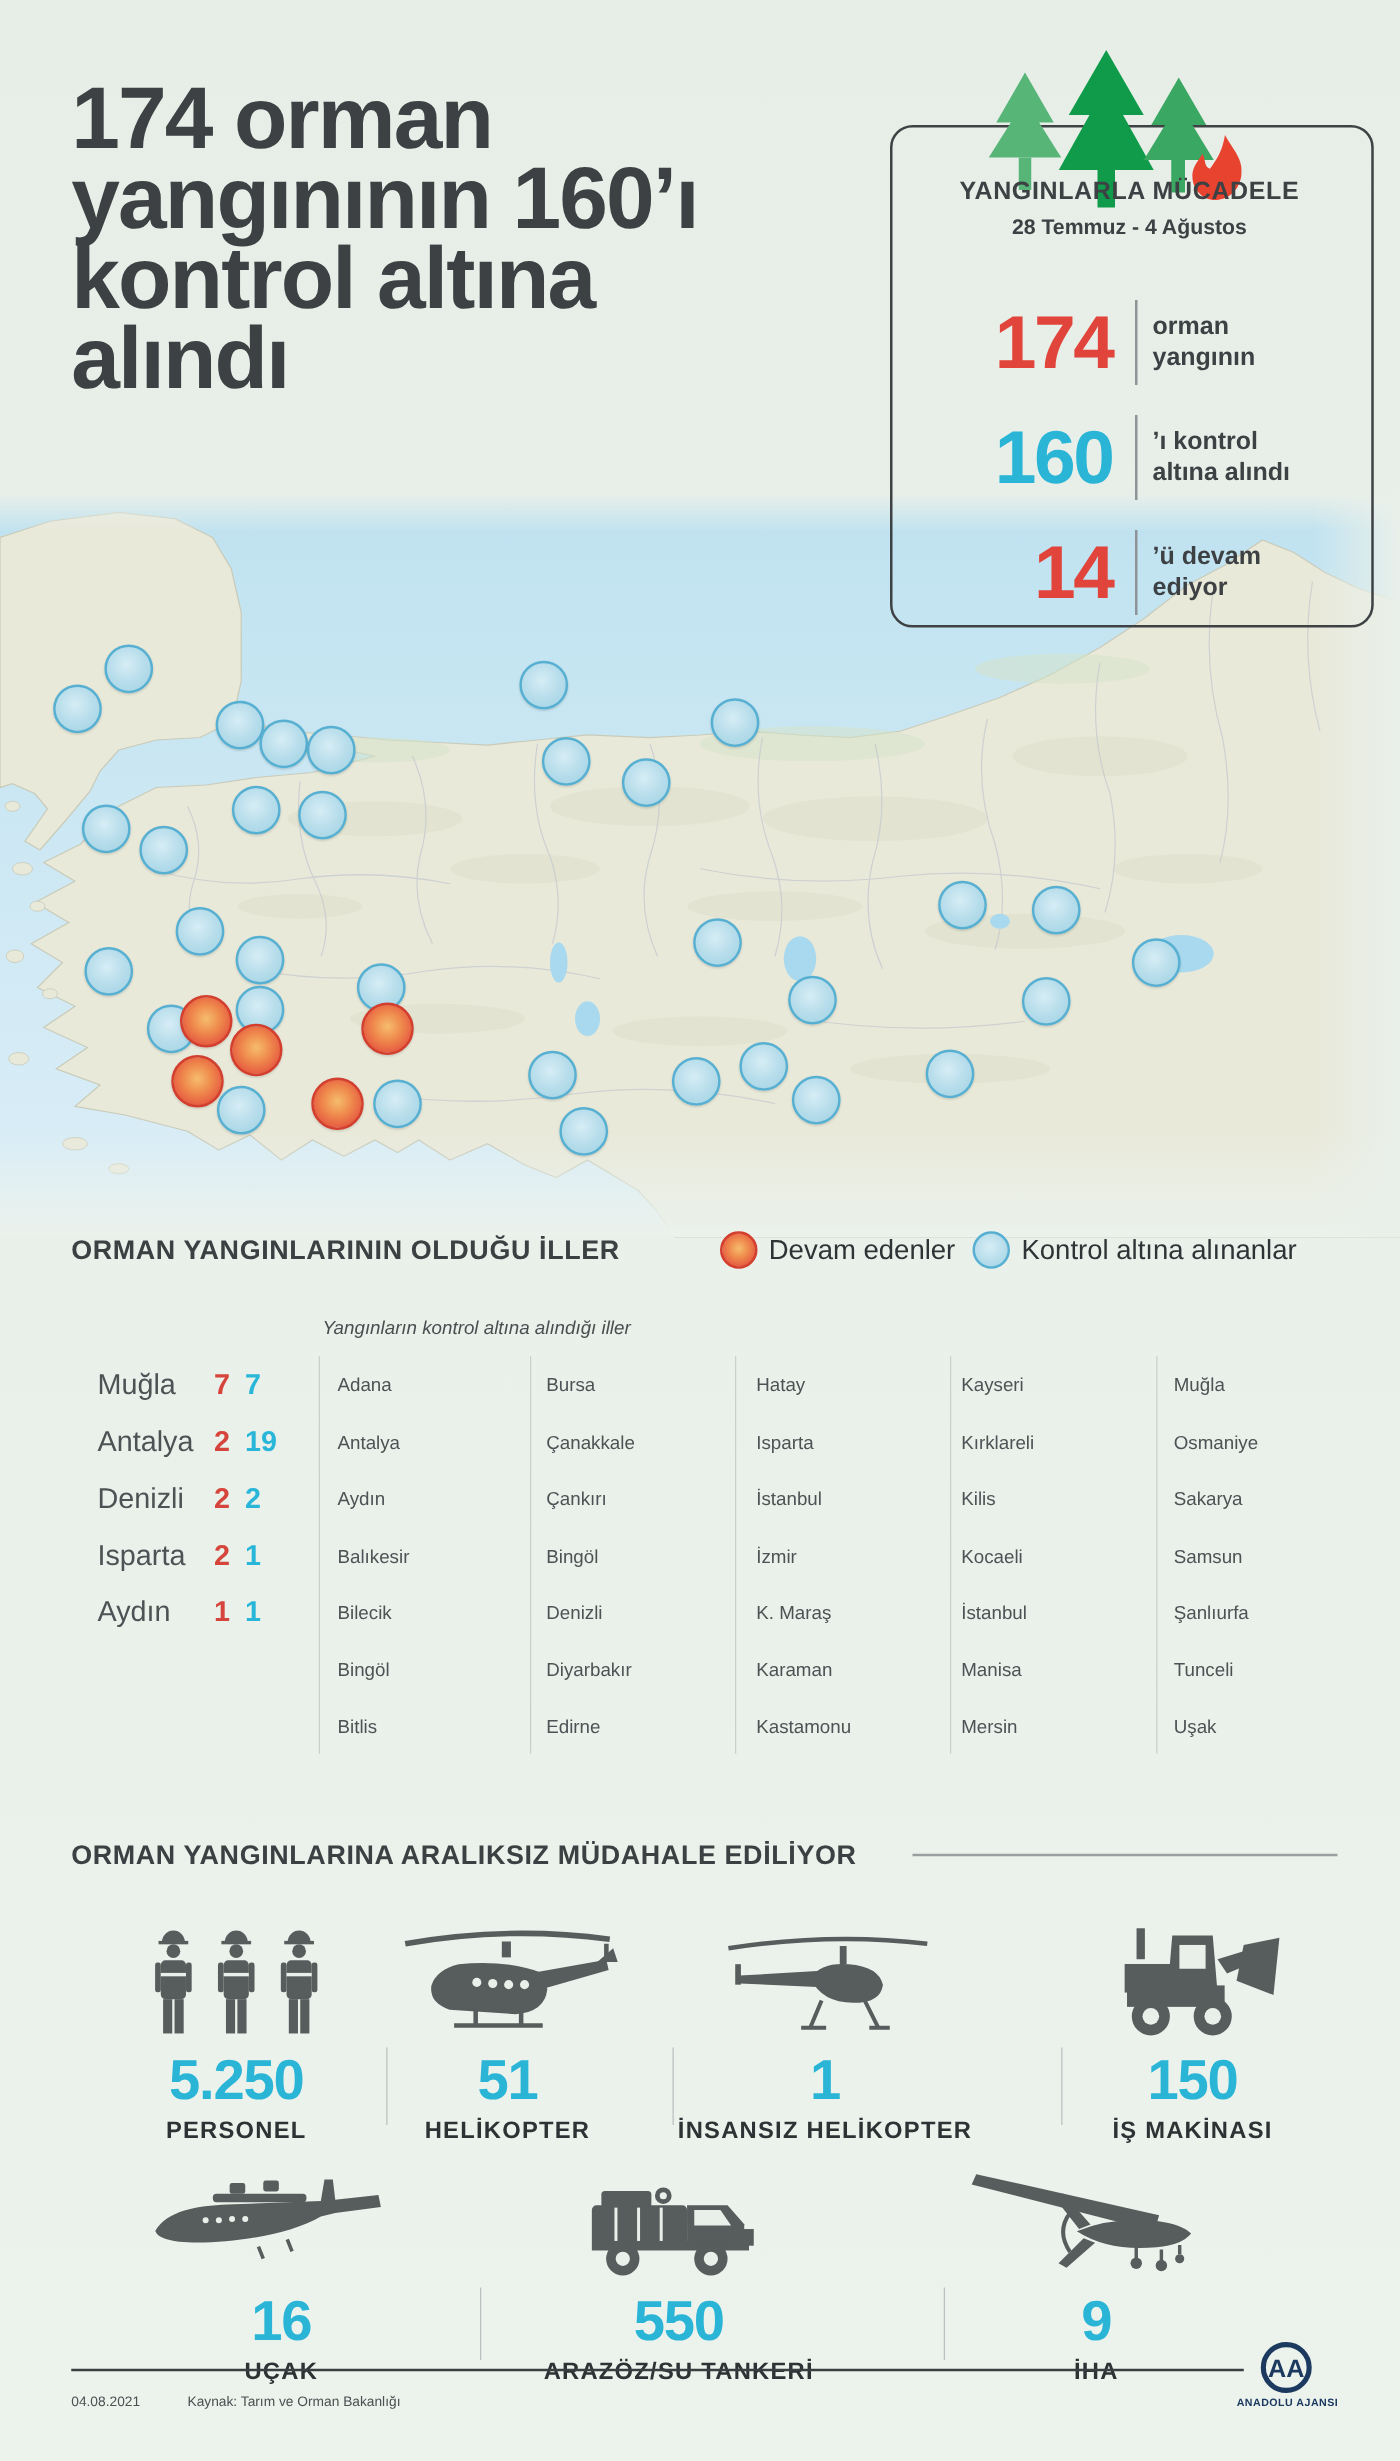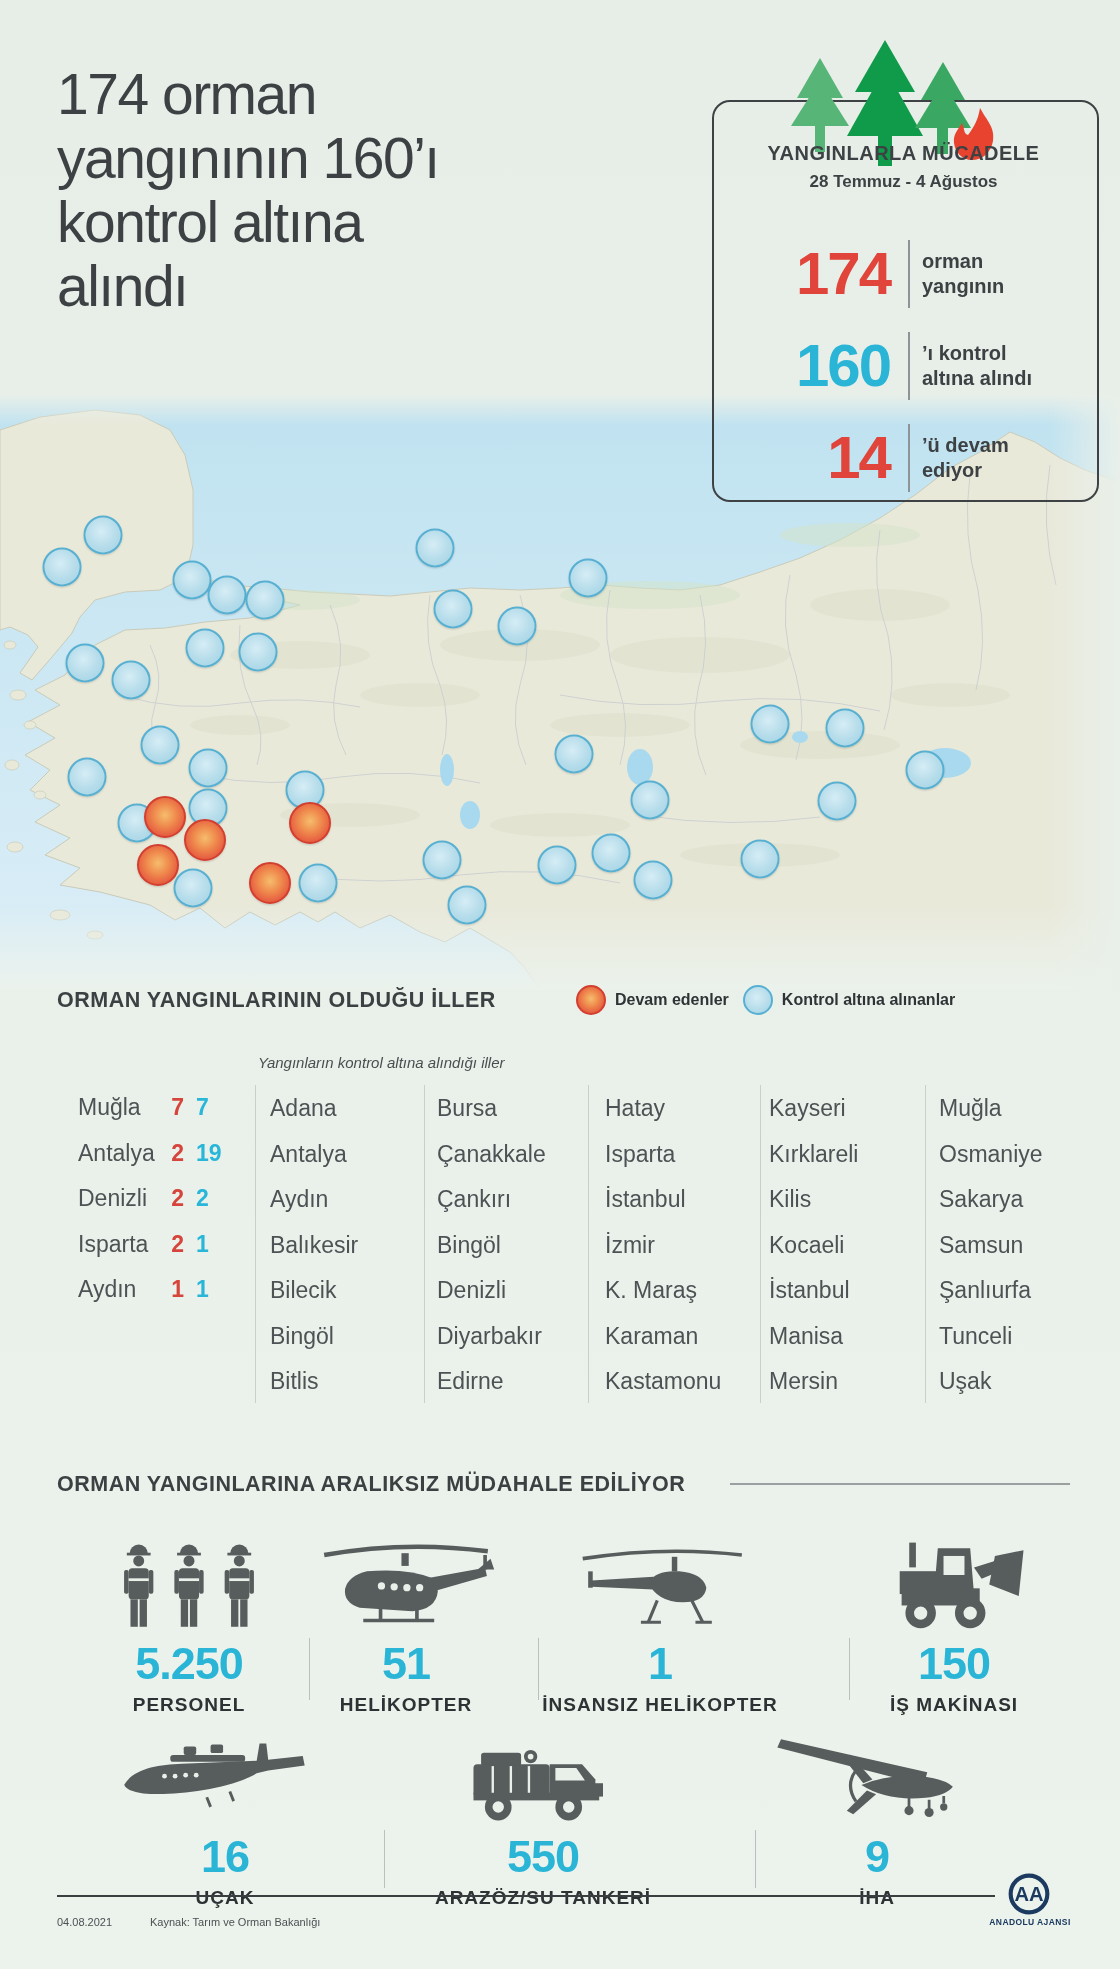--- a/index.html
+++ b/index.html
@@ -1,21 +1,21 @@
 <!DOCTYPE html>
 <html><head>
 <meta charset="utf-8">
 <style>
   html,body{margin:0;padding:0;}
   body{font-family:"Liberation Sans","DejaVu Sans",sans-serif;}
   .canvas{position:relative;width:1120px;height:1969px;overflow:hidden;
     background:linear-gradient(180deg,#e7eee8 0%,#e9f0ea 40%,#ecf3ed 100%);}
   
   .main-title{position:absolute;left:57px;top:62px;width:520px;
-    font-size:57px;font-weight:400;line-height:64px;letter-spacing:-1.5px;
+    font-size:70px;font-weight:700;line-height:64px;letter-spacing:-1.5px;
     color:#3d4144;white-space:pre-line;}
   
   .summary-box{position:absolute;left:712px;top:100px;width:383px;height:398px;
     border:2px solid #3e4244;border-radius:18px;background:transparent;}
   .trees-wrap{position:absolute;left:775px;top:40px;width:220px;height:130px;}
   .sb-heading{position:absolute;left:712px;top:142px;width:383px;text-align:center;
     font-size:20px;font-weight:700;color:#3d4144;letter-spacing:.5px;}
   .sb-date{position:absolute;left:712px;top:172px;width:383px;text-align:center;
     font-size:17px;font-weight:700;color:#3d4144;}
   .sb-stats{position:absolute;left:712px;top:228px;width:383px;}
@@ -34,32 +34,32 @@
   .dot.red{width:38px;height:38px;border:2px solid #d23f2f;
     background:radial-gradient(circle at 50% 45%,#f6bd6d 0%,#ef8a4d 40%,#e4543f 80%);}
   
   .legend-heading{position:absolute;left:57px;top:988px;font-size:21.5px;font-weight:700;
     letter-spacing:.5px;color:#3c4042;}
   .legend-items{position:absolute;left:576px;top:985px;display:flex;align-items:center;gap:14px;}
   .legend-item{display:flex;align-items:center;gap:9px;}
   .legend-dot{width:26px;height:26px;border-radius:50%;display:inline-block;}
   .legend-dot.red{border:2px solid #d23f2f;background:radial-gradient(circle at 50% 45%,#f6bd6d 0%,#ef8a4d 40%,#e4543f 80%);}
   .legend-dot.blue{border:2px solid #57b0d2;background:radial-gradient(circle at 45% 40%,#d6edf5 0%,#b5dcea 60%,#a3d3e5 100%);}
-  .legend-label{font-size:16px;font-weight:700;color:#2f3335;}
+  .legend-label{font-size:22px;font-weight:400;color:#2f3335;}
   
   .table-caption{position:absolute;left:258px;top:1054px;font-size:15px;font-style:italic;
     color:#4a4e50;}
   .province-stats{position:absolute;left:78px;top:1085px;width:152px;}
   .ps-row{display:flex;align-items:center;height:45.5px;}
   .ps-name{flex:1;font-size:23px;color:#4d5254;}
   .ps-red{width:26px;text-align:right;font-size:23px;font-weight:800;color:#d6453c;}
   .ps-blue{width:34px;margin-left:12px;font-size:23px;font-weight:800;color:#29b6d8;}
   .vdiv{position:absolute;top:1085px;height:318px;width:1px;background:#c9cfc9;}
   .city-col{position:absolute;top:1086px;width:150px;}
-  .city-col p{margin:0;height:45.5px;line-height:45.5px;font-size:23px;color:#4d5254;}
+  .city-col p{margin:0;height:45.5px;line-height:45.5px;font-size:15px;color:#4d5254;}
   
   .section-heading{position:absolute;left:57px;top:1472px;font-size:21.5px;font-weight:700;
     letter-spacing:.5px;color:#3c4042;}
   .section-line{position:absolute;left:730px;top:1483px;width:340px;height:2px;background:#9aa09f;}
   .res-item{position:absolute;width:300px;text-align:center;}
   .res-icon{height:100px;display:flex;align-items:flex-end;justify-content:center;}
   .res-num{margin-top:6px;font-size:45px;font-weight:800;letter-spacing:-1px;color:#2ab5d7;line-height:1;}
   .res-label{margin-top:8px;font-size:19px;font-weight:700;letter-spacing:1px;color:#2e3234;}
   .res-sep{position:absolute;width:1px;background:#b9c0c0;}
   

